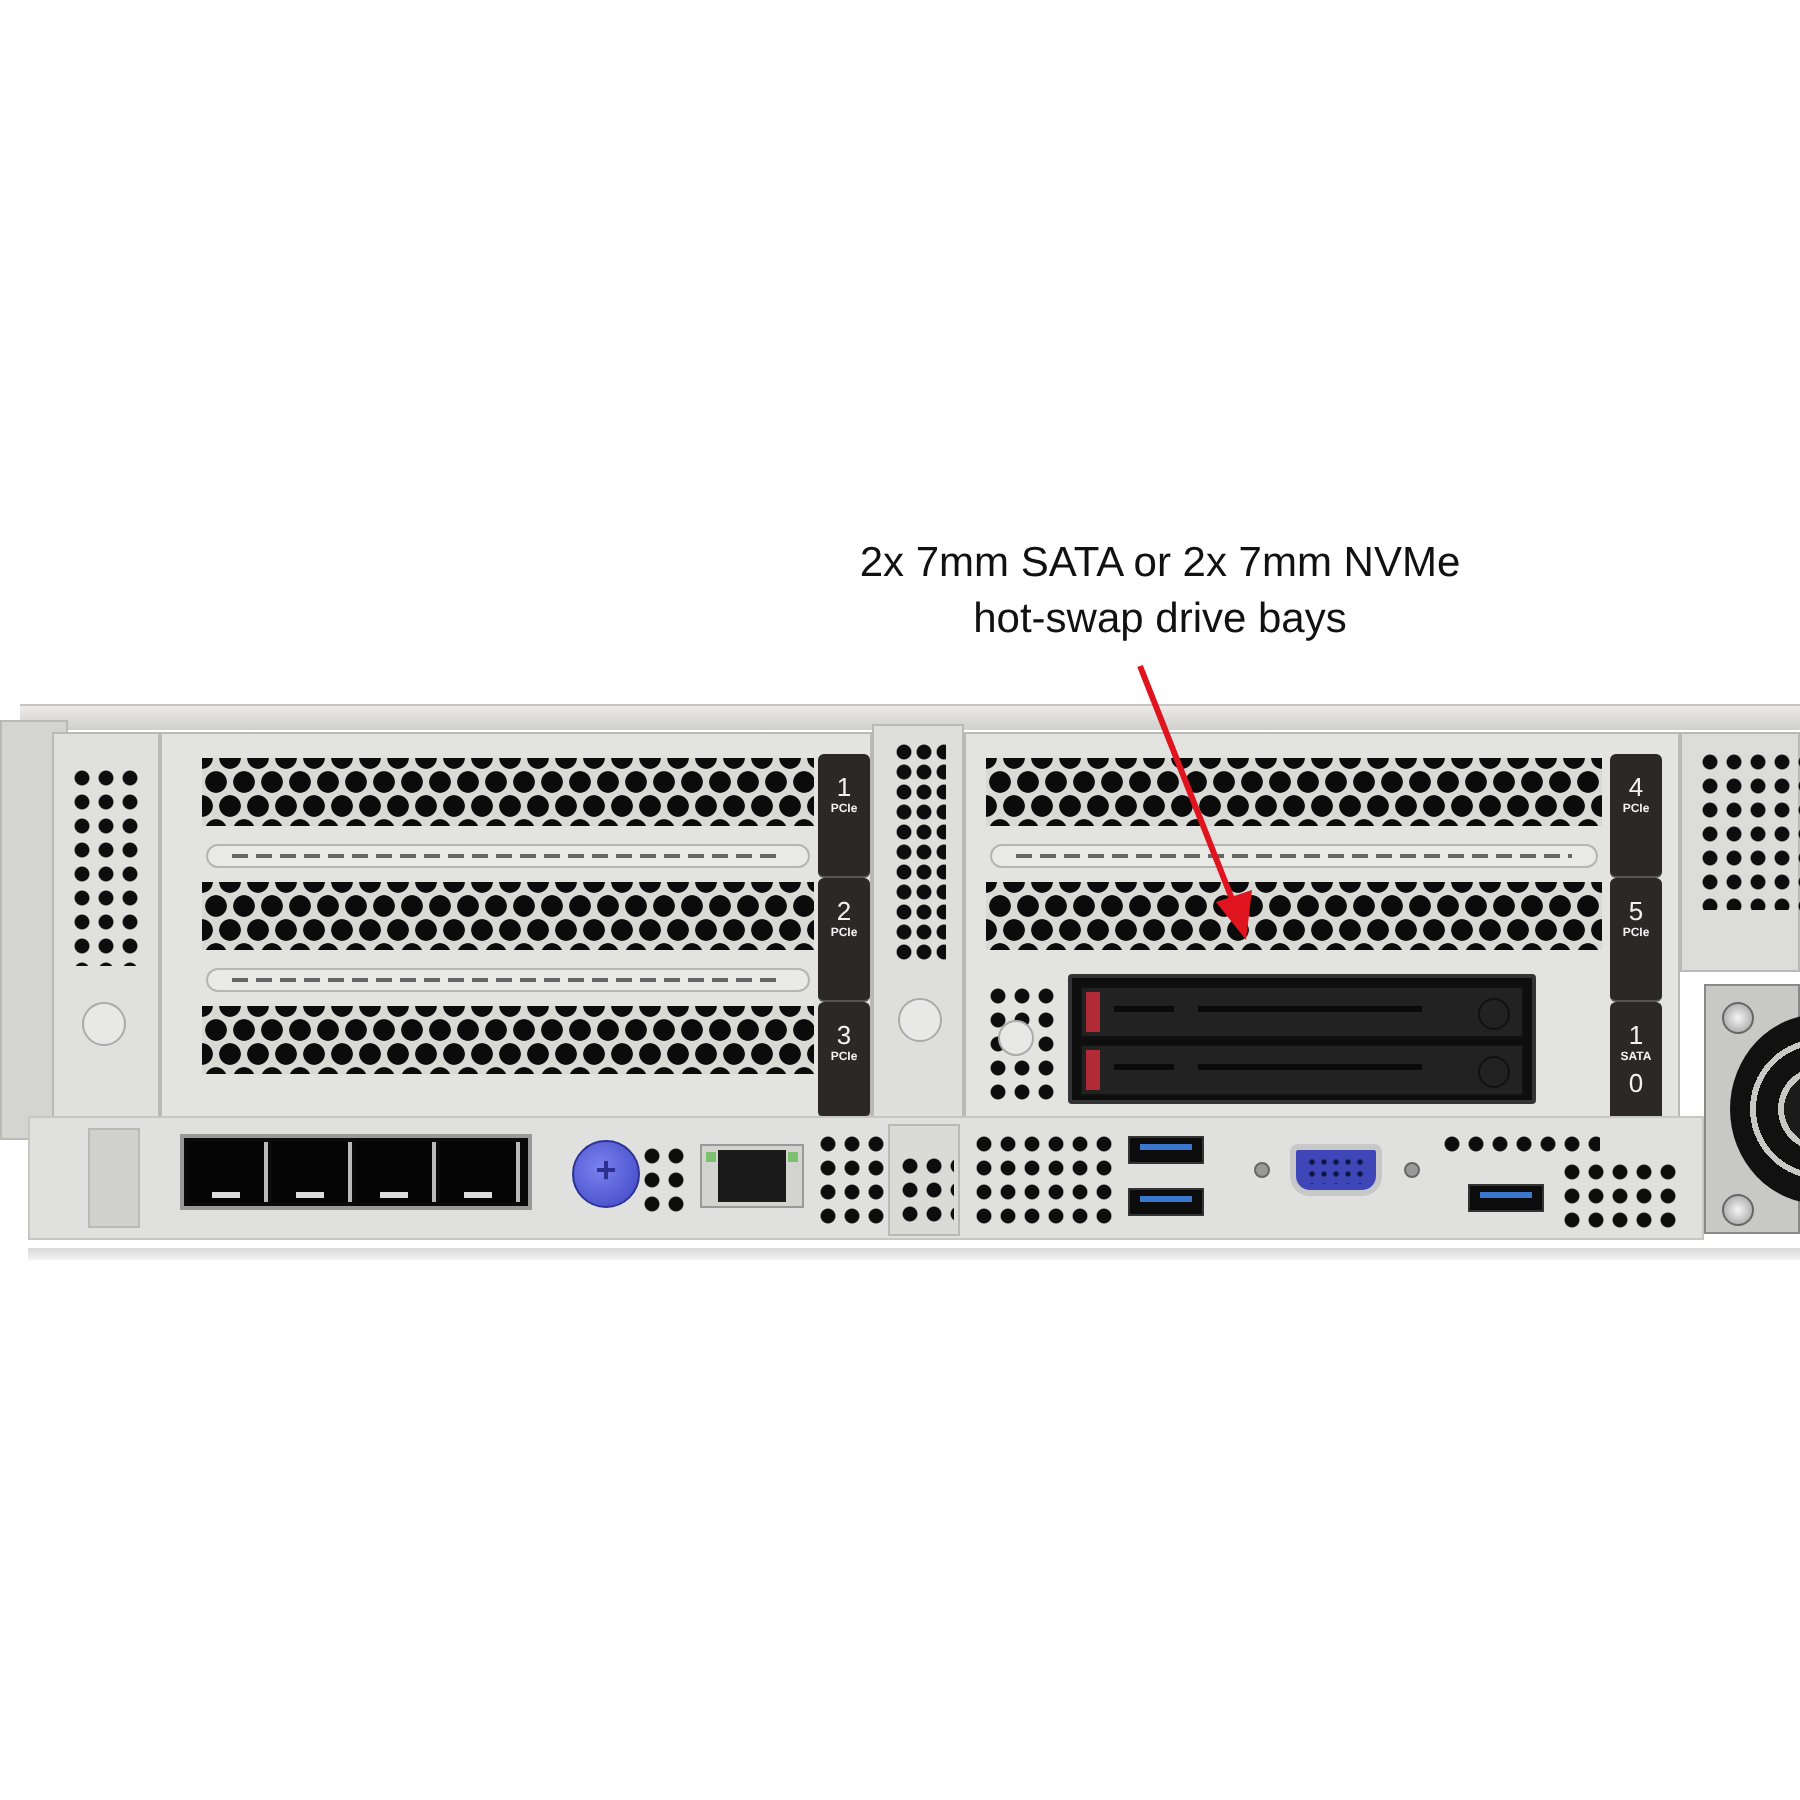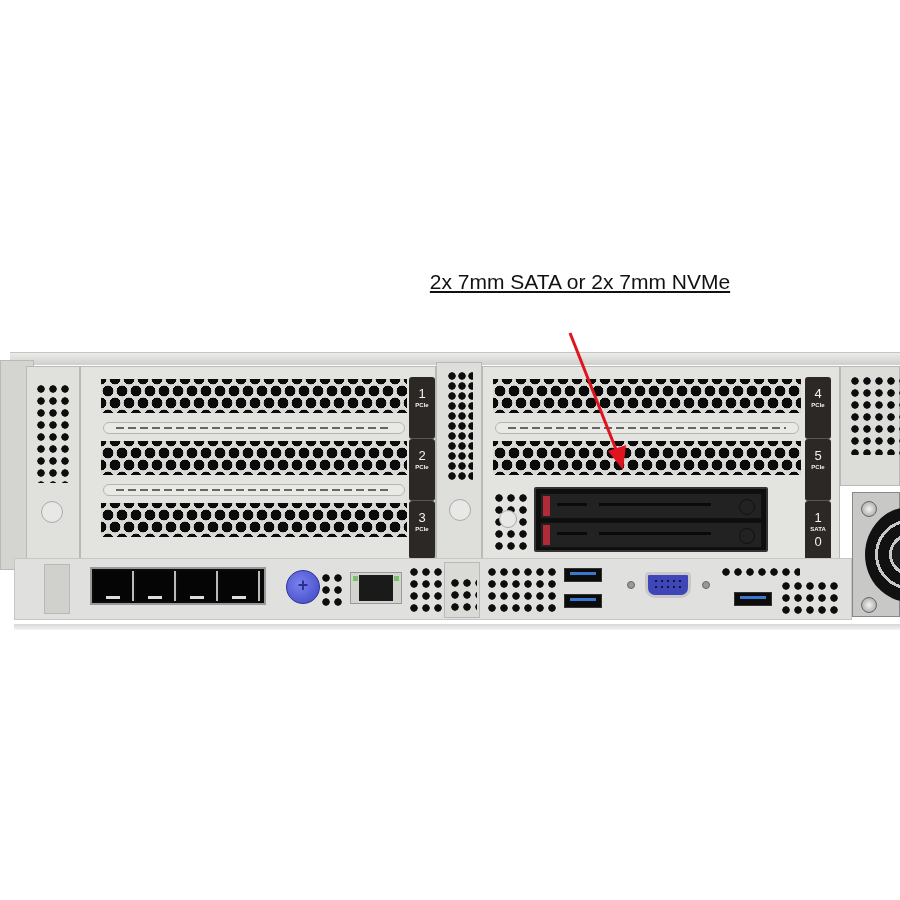--- a/index.html
+++ b/index.html
@@ -1,19 +1,19 @@
 <!DOCTYPE html>
 <html><head>
 <meta charset="utf-8">
 <style>
   html, body { margin:0; padding:0; background:#ffffff; }
   body { width:900px; height:900px; position:relative; overflow:hidden; font-family:"Liberation Sans", sans-serif; }
 
   .callout { position:absolute; left:380px; top:268px; width:400px; text-align:center; color:#111; font-size:21px; line-height:28px; }
-  .callout div { white-space:nowrap;text-decoration:underline; }
+  .callout div { white-space:nowrap; }
 
   .chassis { position:absolute; left:0; top:352px; width:900px; height:275px; }
   .chassis-shadow { position:absolute; left:14px; top:272px; width:886px; height:6px; background:linear-gradient(#d7d7d7,#f4f4f4); }
 
   .panel { position:absolute; background:#dcdcda; border:1px solid #b9b9b6; box-sizing:border-box; }
   .bezel-top { position:absolute; left:10px; top:0; width:890px; height:12px; background:linear-gradient(#ecebea,#cfcfcc); border-top:1px solid #c4c4c0; }
   .hex { position:absolute; overflow:hidden; background:#d9d9d6; }
   .hex::before { content:""; position:absolute; inset:0;
     background-image:
       radial-gradient(circle, #0b0b0b 5.2px, transparent 5.6px),
@@ -63,20 +63,21 @@
 
   .round-screw { position:absolute; width:22px; height:22px; border-radius:50%; border:1px solid #aaa; background:#e8e8e6; box-sizing:border-box; }
 
   .arrow { position:absolute; left:0; top:0; width:900px; height:900px; pointer-events:none; }
 </style>
 </head>
 <body>
 
 <div class="callout">
   <div>2x 7mm SATA or 2x 7mm NVMe</div>
+  <div>hot-swap drive bays</div>
 </div>
 
 <div class="chassis">
   <div class="bezel-top"></div>
 
   <div class="panel" style="left:0;top:8px;width:34px;height:210px;background:#d4d4d1;"></div>
   <div class="panel" style="left:26px;top:14px;width:54px;height:200px;background:#e0e0dd;">
     <div class="vent-dots" style="left:8px;top:16px;width:36px;height:100px;"></div>
     <div class="round-screw" style="left:14px;top:134px;"></div>
   </div>

